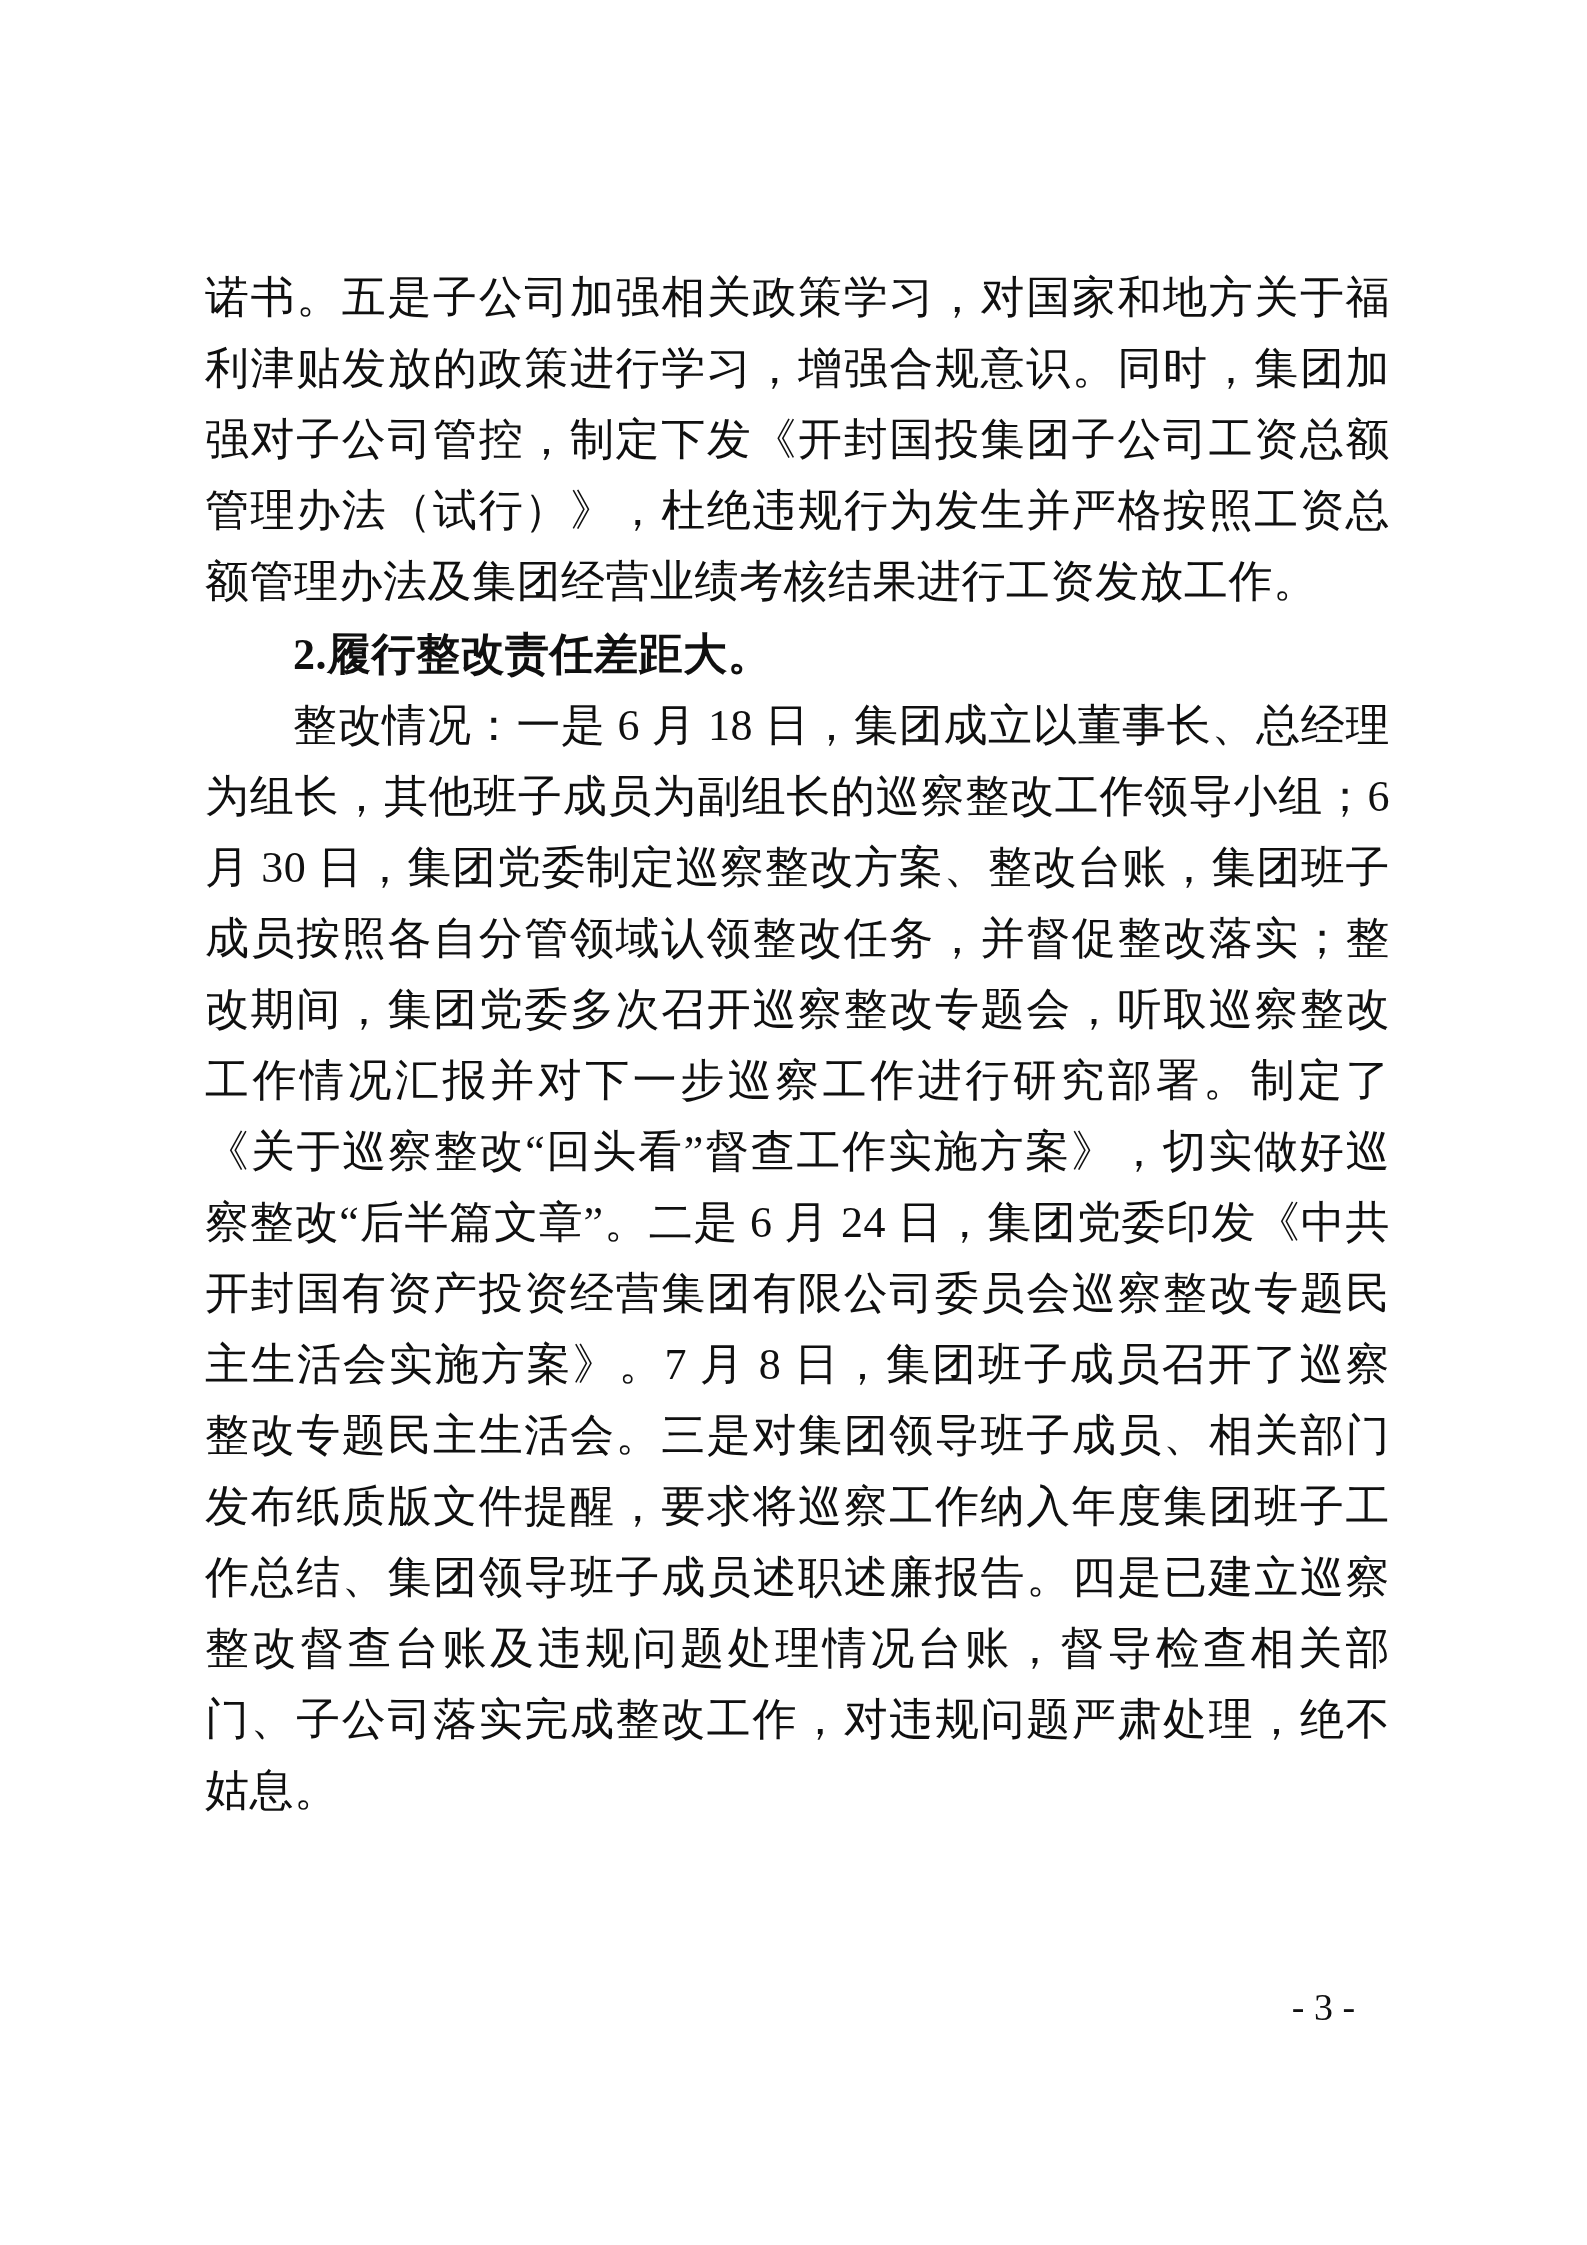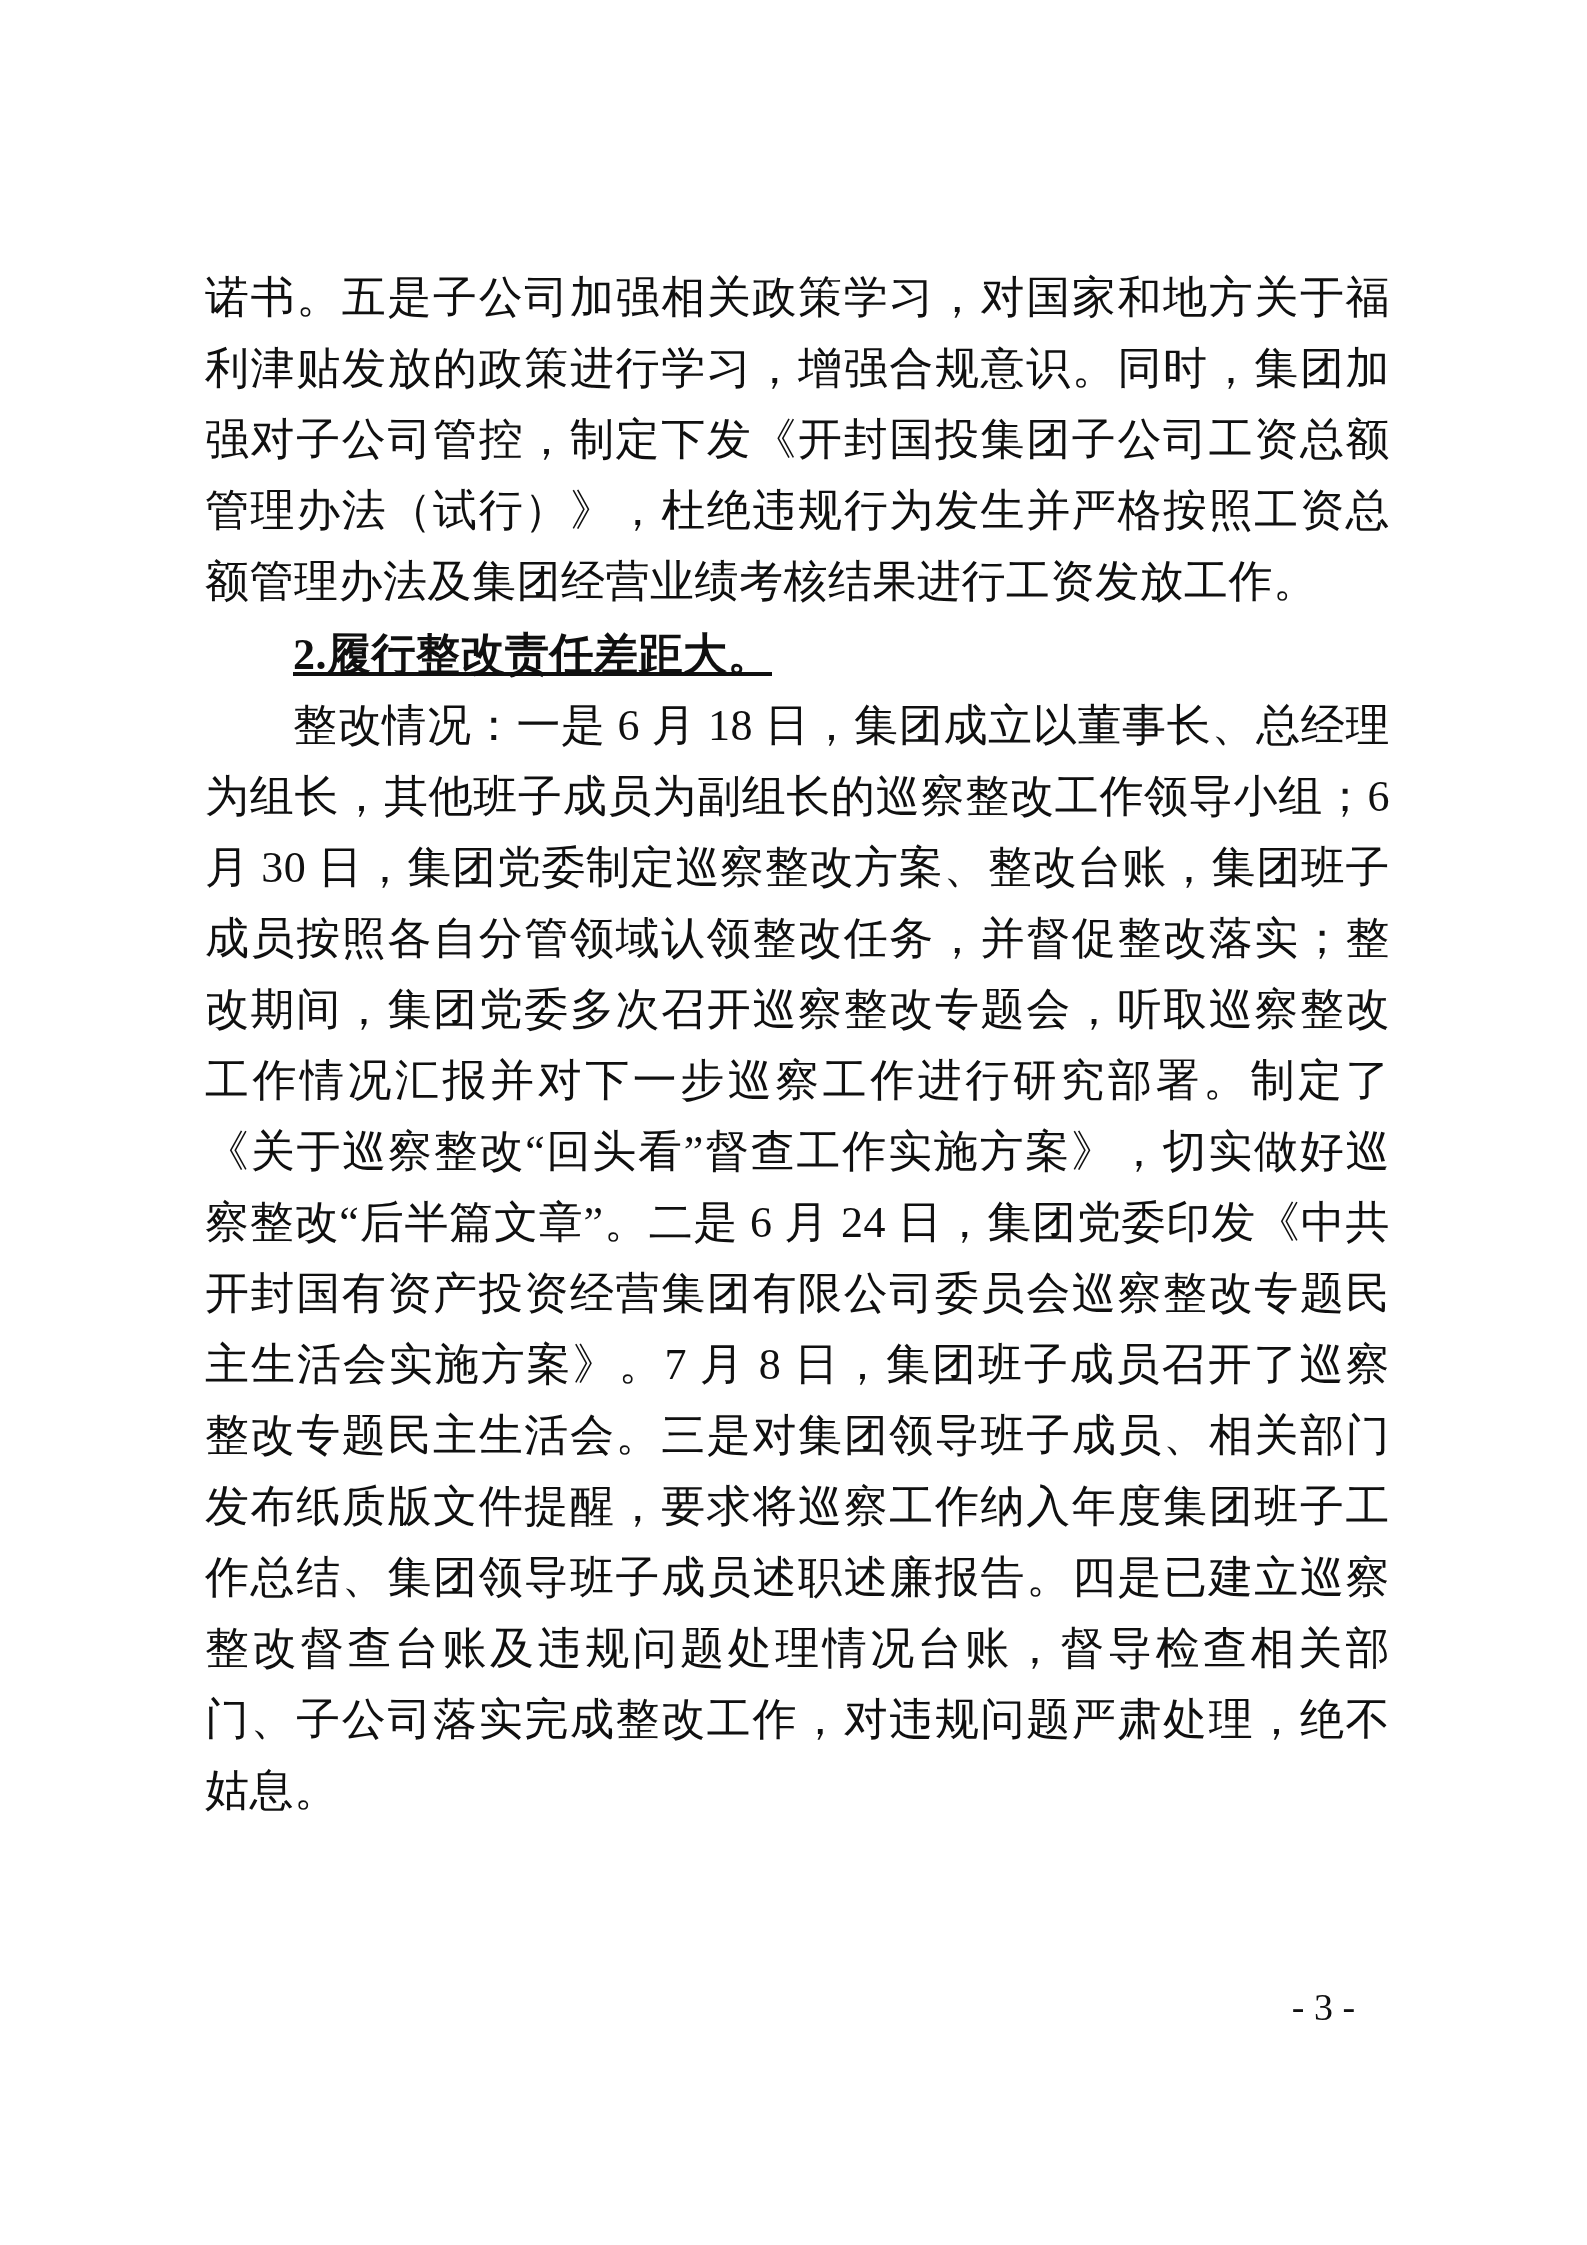--- a/index.html
+++ b/index.html
@@ -39,21 +39,20 @@
     color: #101010;
   }
   .indent {
     text-indent: 88px;
   }
   .bold {
     font-weight: bold;
   }
   .gap-small {
     margin-top: 2px;
-    text-decoration: underline;
   }
   .page-number {
     position: absolute;
     left: 0;
     right: 0;
     top: 1985px;
     text-align: center;
     font-size: 38px;
     font-family: "Liberation Serif", "DejaVu Serif", serif;
     color: #111111;

